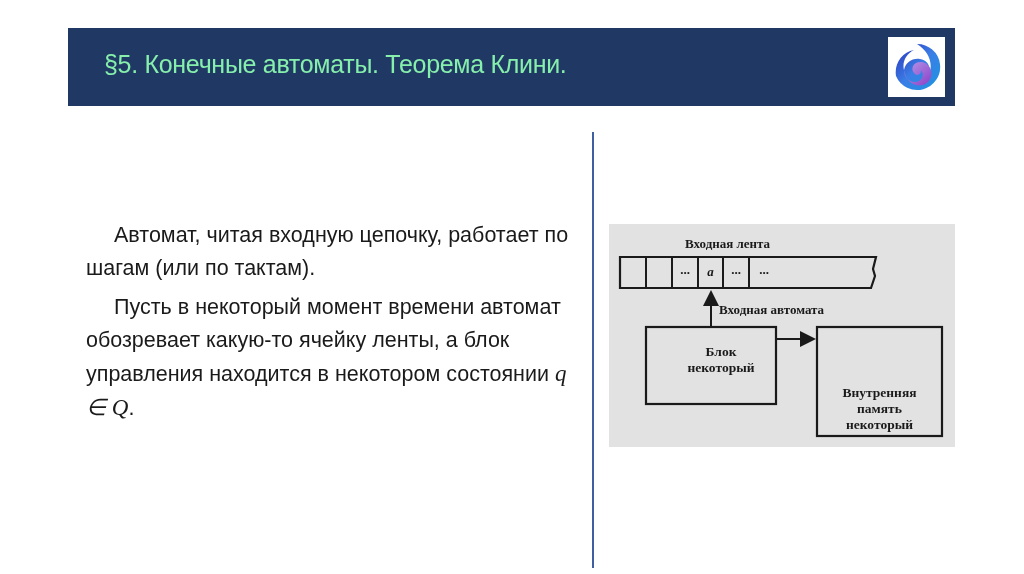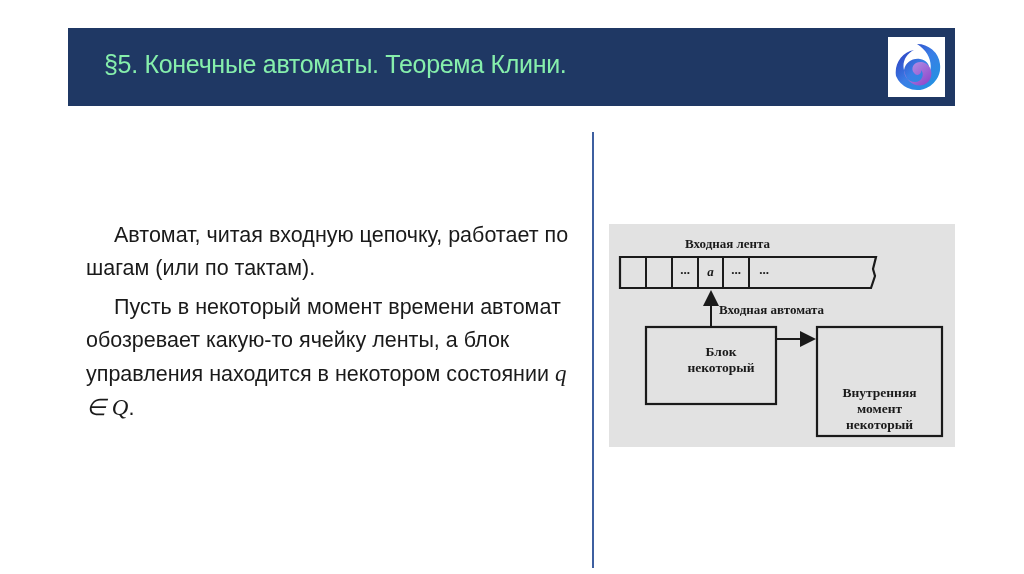--- a/index.html
+++ b/index.html
@@ -179,16 +179,16 @@
 
   <div class="dlabel" style="left:110px; top:78px;">Входная автомата</div>
 
   <div class="block-text" style="left:37px; top:120px; width:150px;">
     <div>Блок</div>
     <div>некоторый</div>
   </div>
 
   <div class="block-text" style="left:208px; top:131px; width:125px;margin-top:30px;">
     <div>Внутренняя</div>
-    <div>момент</div>
+    <div>память</div>
     <div>некоторый</div>
   </div>
 </div>
 
 </body></html>

